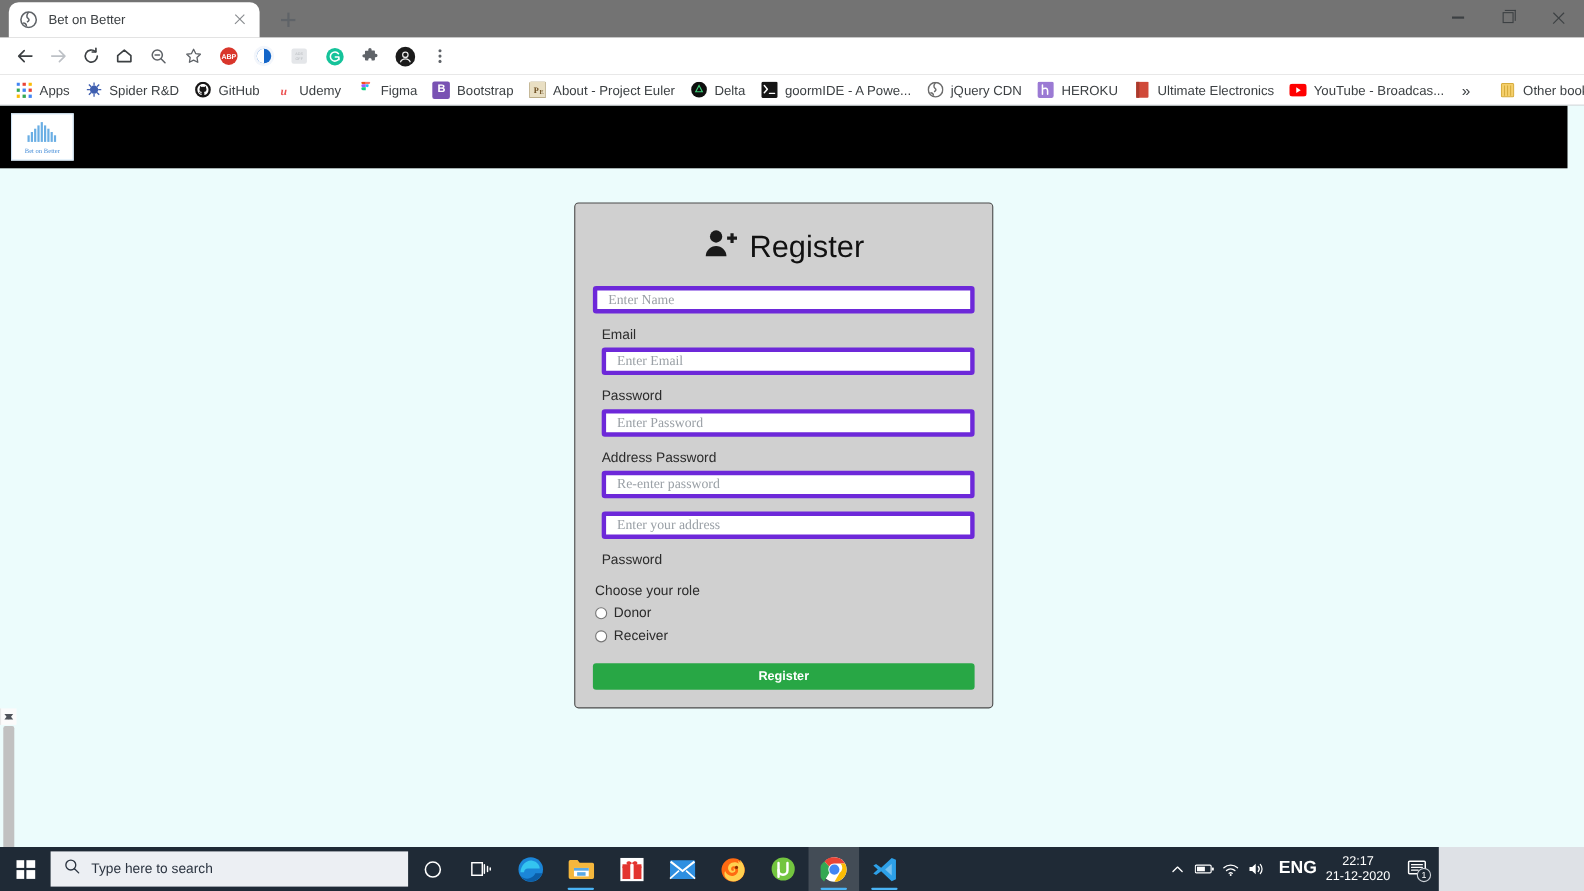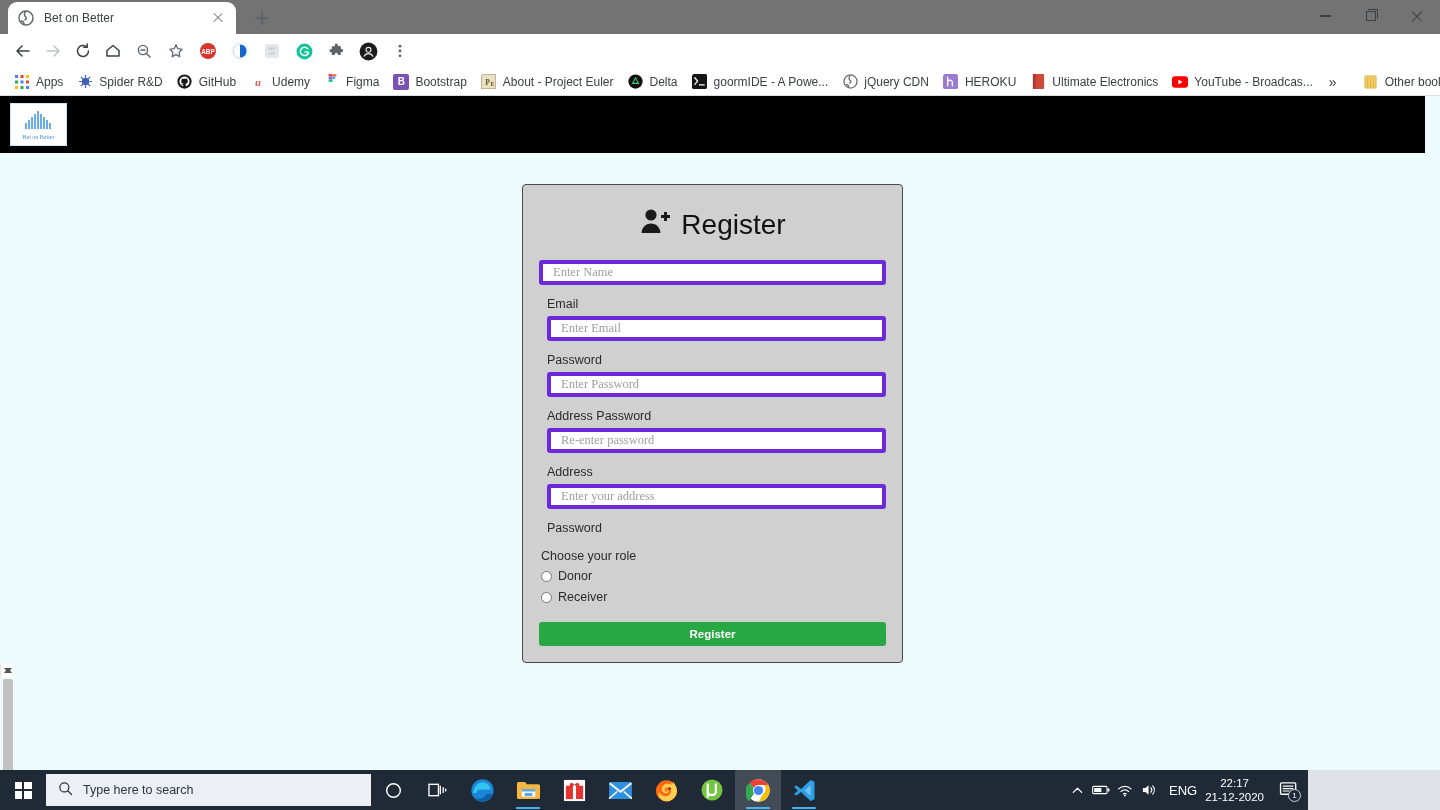--- a/index.html
+++ b/index.html
@@ -154,21 +154,21 @@
   .tb-btn { width: 44px; height: 40px; display: flex; align-items: center; justify-content: center; }
   .tb-app { width: 46px; height: 40px; display: flex; align-items: center; justify-content: center;
             position: relative; }
   .tb-app.active { background: rgba(255,255,255,.16); }
   .tb-app.active::after, .tb-app.running::after {
     content: ""; position: absolute; bottom: 1px; left: 11px; width: 24px; height: 2.5px;
     background: #4ab3f4; border-radius: 2px;
   }
   .tray { margin-left: auto; display: flex; align-items: center; padding-right: 6px; color: #fff; }
   .tray-ico { width: 24px; height: 40px; display: flex; align-items: center; justify-content: center; }
-  .tray-lang { font-size: 13px; color: #fff; margin: 0 8px; }
+  .tray-lang { font-size: 16px; color: #fff; margin: 0 8px; font-weight: bold; }
   .tray-clock { font-size: 11.5px; color: #fff; text-align: center; line-height: 14px; margin-right: 10px; }
   .tray-notify { width: 28px; height: 40px; display: flex; align-items: center; justify-content: center; position: relative; }
   .badge {
     position: absolute; right: 1px; bottom: 8px; width: 13px; height: 13px; border-radius: 50%;
     background: #1f2a36; border: 1px solid #cfd4da; color: #fff; font-size: 8px;
     display: flex; align-items: center; justify-content: center;
   }
 </style>
 </head>
 <body>
@@ -476,21 +476,20 @@
             <label class="field-label">Password</label>
             <input class="field-input" type="text" placeholder="Enter Password" style="">
           </div>
 
           <div class="field inset">
             <label class="field-label">Address Password</label>
             <input class="field-input" type="text" placeholder="Re-enter password" style="">
           </div>
 
           <div class="field inset">
-            <label class="field-label">Address</label>
             <input class="field-input" type="text" placeholder="Enter your address" style="">
           </div>
 
           <div class="field inset">
             <label class="field-label">Password</label>
           </div>
 
           <div class="role-group">
             <div class="role-title">Choose your role</div>
             <div class="role-row">

